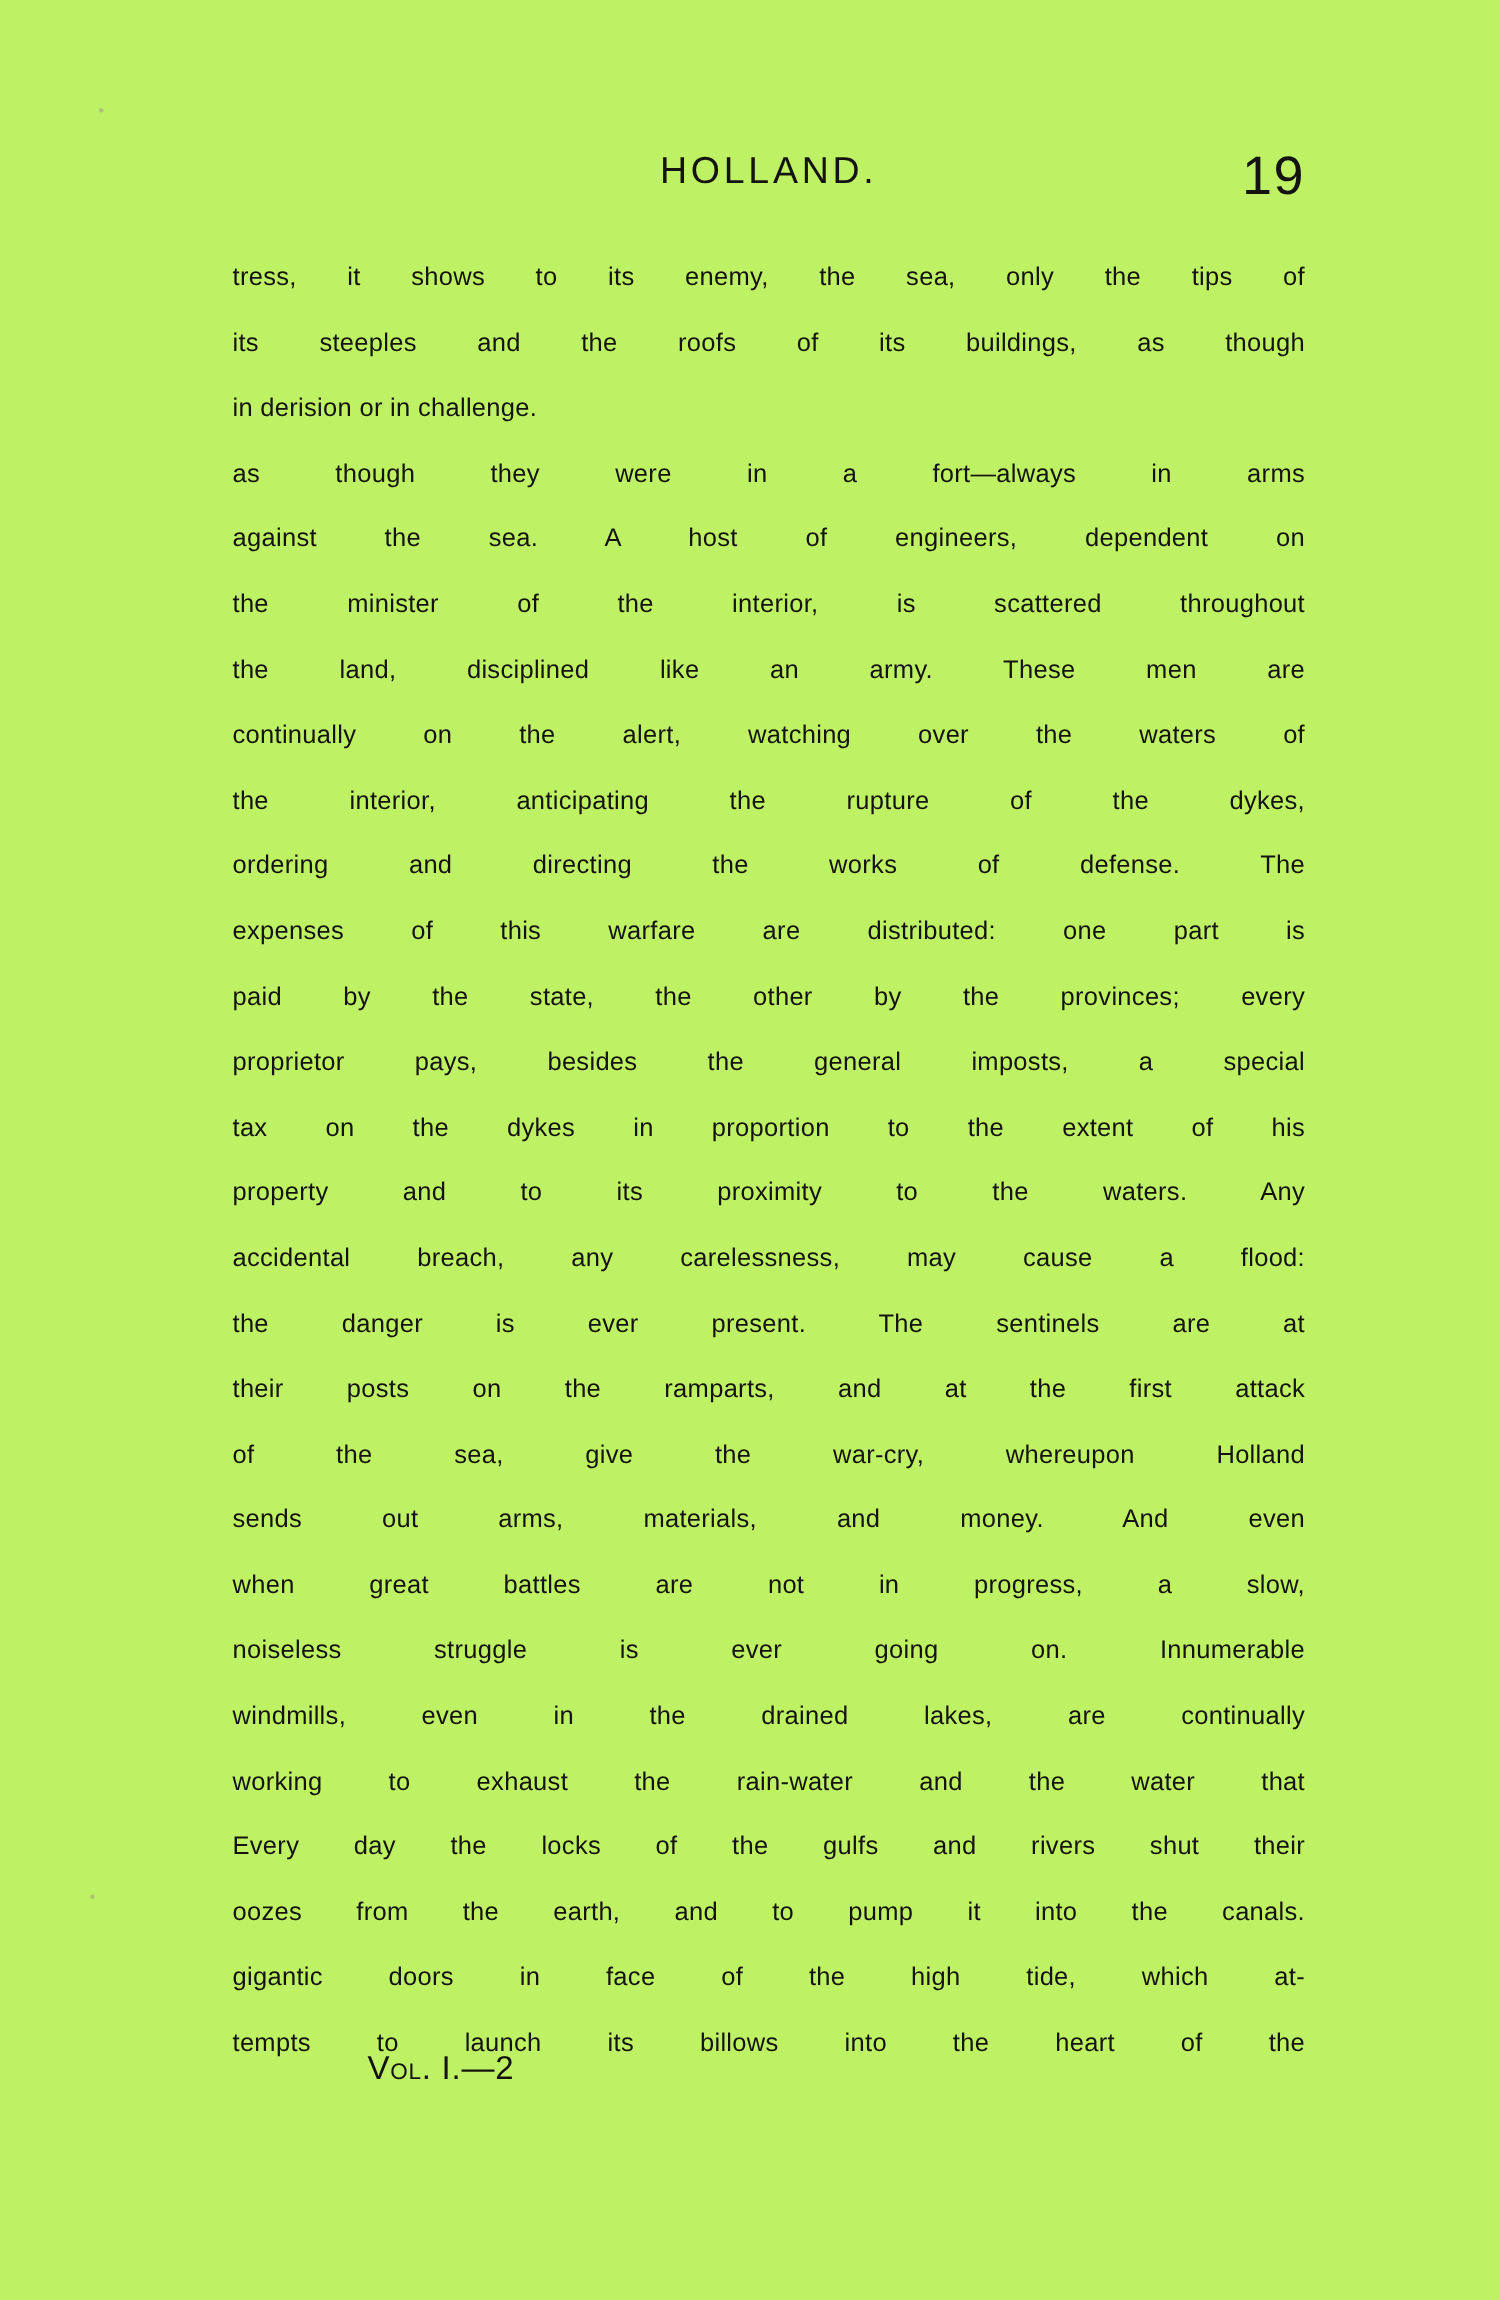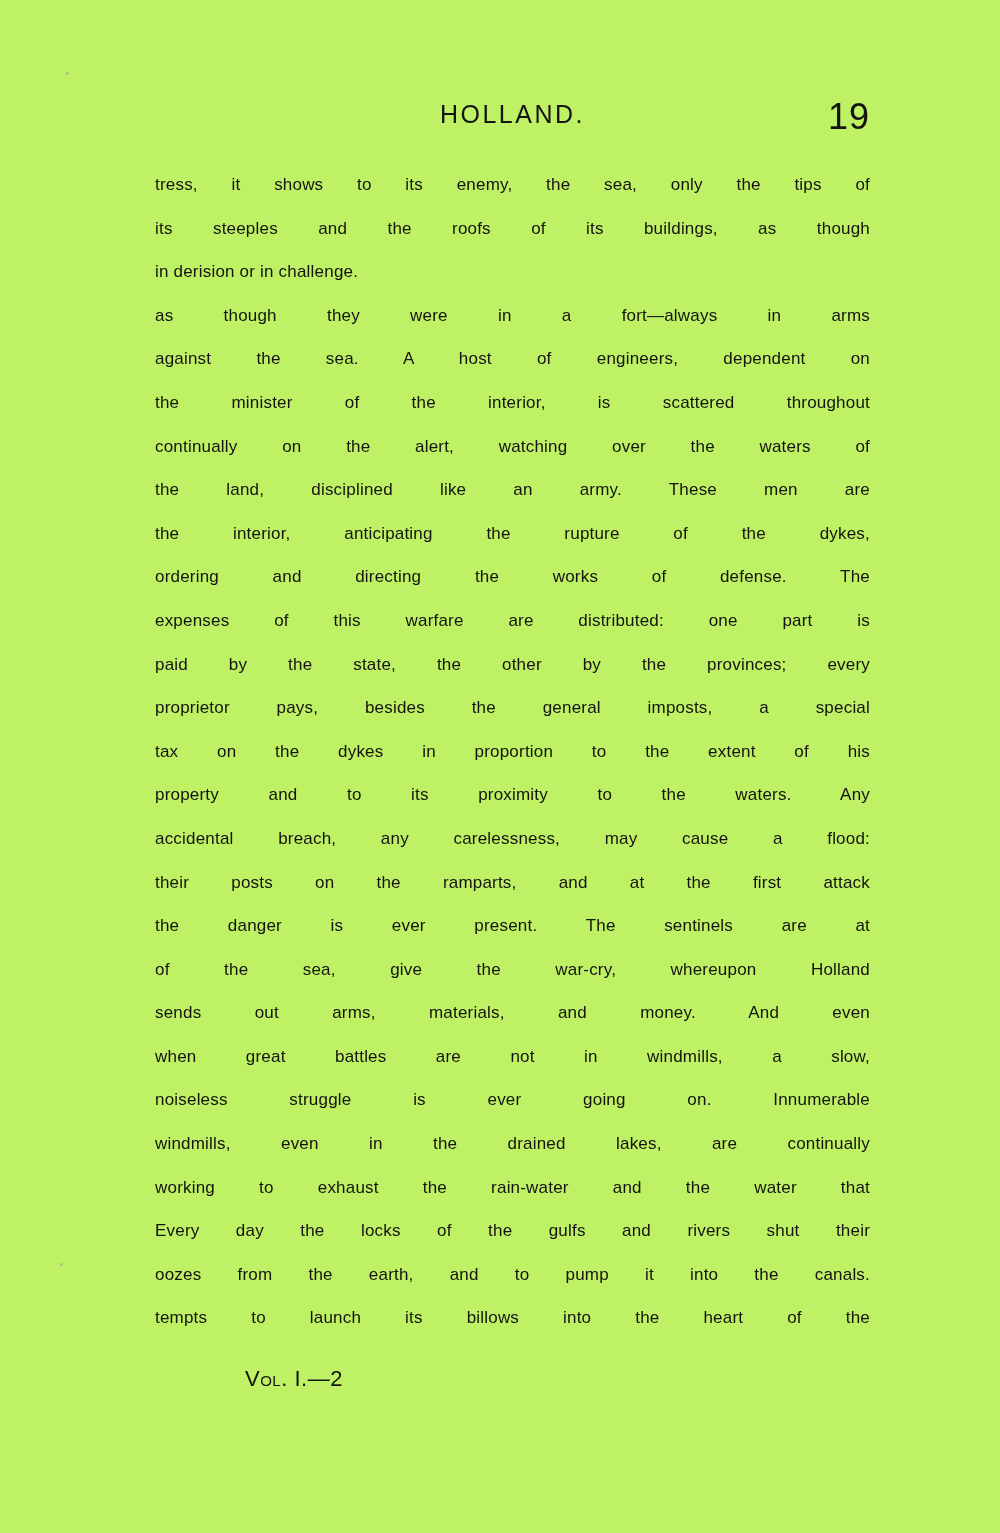--- a/index.html
+++ b/index.html
@@ -94,38 +94,39 @@
   <div class="body-text">
       <div class="paragraph">
         <div class="line">tress, it shows to its enemy, the sea, only the tips of</div>
         <div class="line">its steeples and the roofs of its buildings, as though</div>
         <div class="line last">in derision or in challenge.</div>
       </div>
       <div class="paragraph">
         <div class="line">as though they were in a fort—always in arms</div>
         <div class="line">against the sea.  A host of engineers, dependent on</div>
         <div class="line">the minister of the interior, is scattered throughout</div>
+        <div class="line">the land, disciplined like an army.  These men are</div>
         <div class="line">continually on the alert, watching over the waters of</div>
-        <div class="line">the land, disciplined like an army.  These men are</div>
         <div class="line">the interior, anticipating the rupture of the dykes,</div>
         <div class="line">ordering and directing the works of defense.  The</div>
         <div class="line">expenses of this warfare are distributed: one part is</div>
         <div class="line">paid by the state, the other by the provinces; every</div>
         <div class="line">proprietor pays, besides the general imposts, a special</div>
         <div class="line">tax on the dykes in proportion to the extent of his</div>
         <div class="line">property and to its proximity to the waters.  Any</div>
         <div class="line">accidental breach, any carelessness, may cause a flood:</div>
+        <div class="line">the danger is ever present.  The sentinels are at</div>
         <div class="line">their posts on the ramparts, and at the first attack</div>
-        <div class="line">the danger is ever present.  The sentinels are at</div>
         <div class="line">of the sea, give the war-cry, whereupon Holland</div>
         <div class="line">sends out arms, materials, and money.  And even</div>
-        <div class="line">when great battles are not in windmills, a slow,</div>
+        <div class="line">when great battles are not in progress, a slow,</div>
         <div class="line">noiseless struggle is ever going on.  Innumerable</div>
         <div class="line">windmills, even in the drained lakes, are continually</div>
         <div class="line">working to exhaust the rain-water and the water that</div>
         <div class="line">Every day the locks of the gulfs and rivers shut their</div>
         <div class="line">oozes from the earth, and to pump it into the canals.</div>
+        <div class="line">gigantic doors in face of the high tide, which at-</div>
         <div class="line">tempts to launch its billows into the heart of the</div>
       </div>
     </div>
 
   <div class="footer">Vol. I.—2</div>
 </div>
 
 </body></html>

